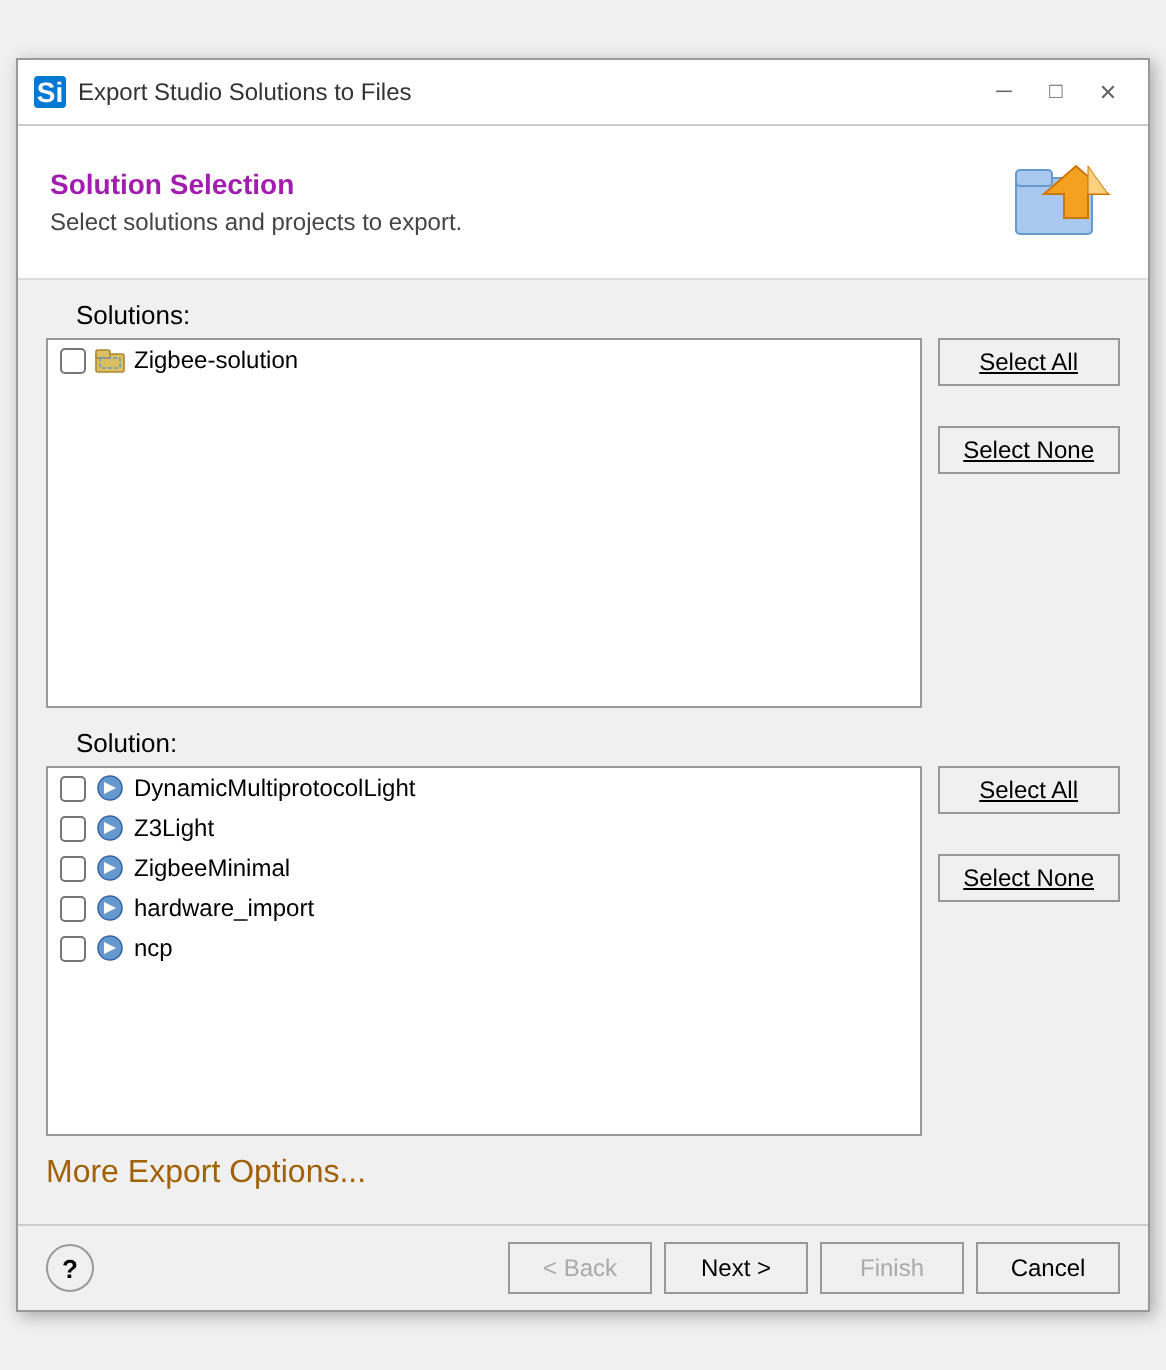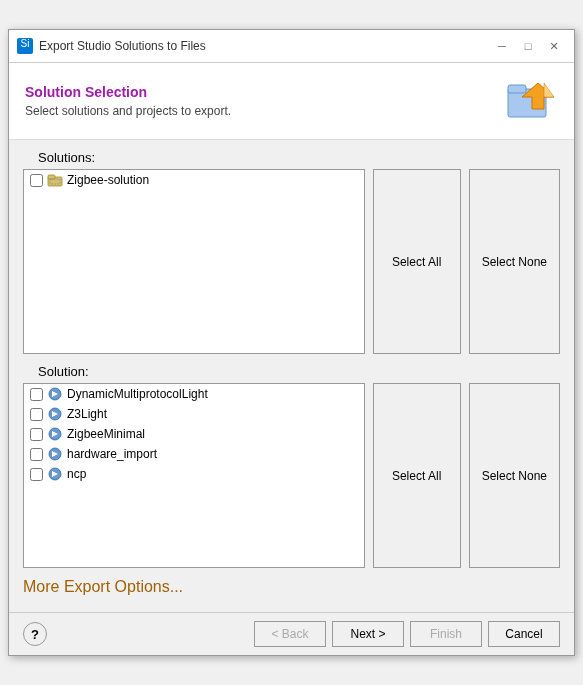--- a/index.html
+++ b/index.html
@@ -32,23 +32,23 @@
       align-items: center;
       gap: 6px;
     }
     .titlebar-icon {
       width: 16px;
       height: 16px;
       background: #0078d4;
       border-radius: 2px;
       display: flex;
       justify-content: center;
-      font-size: 10px;
+      font-size: 14px;
       color: white;
-      font-weight: normal;
+      font-weight: bold;
     }
     .titlebar-title {
       font-size: 12px;
       color: #333;
     }
     .titlebar-controls {
       display: flex;
       gap: 2px;
     }
     .titlebar-btn {
@@ -136,25 +136,26 @@
     }
 
     .item-icon {
       width: 16px;
       height: 16px;
       flex-shrink: 0;
     }
 
     .btn-group {
       display: flex;
-      flex-direction: row;
-      gap: 8px;
+      flex-direction: column;
+      gap: 20px;
       justify-content: flex-start;
       padding-top: 0px;
       min-width: 88px;
+      text-decoration: underline;
     }
 
     .btn {
       padding: 4px 12px;
       font-size: 12px;
       border: 1px solid #999;
       background: #f0f0f0;
       cursor: pointer;
       min-width: 88px;
       text-align: center;

